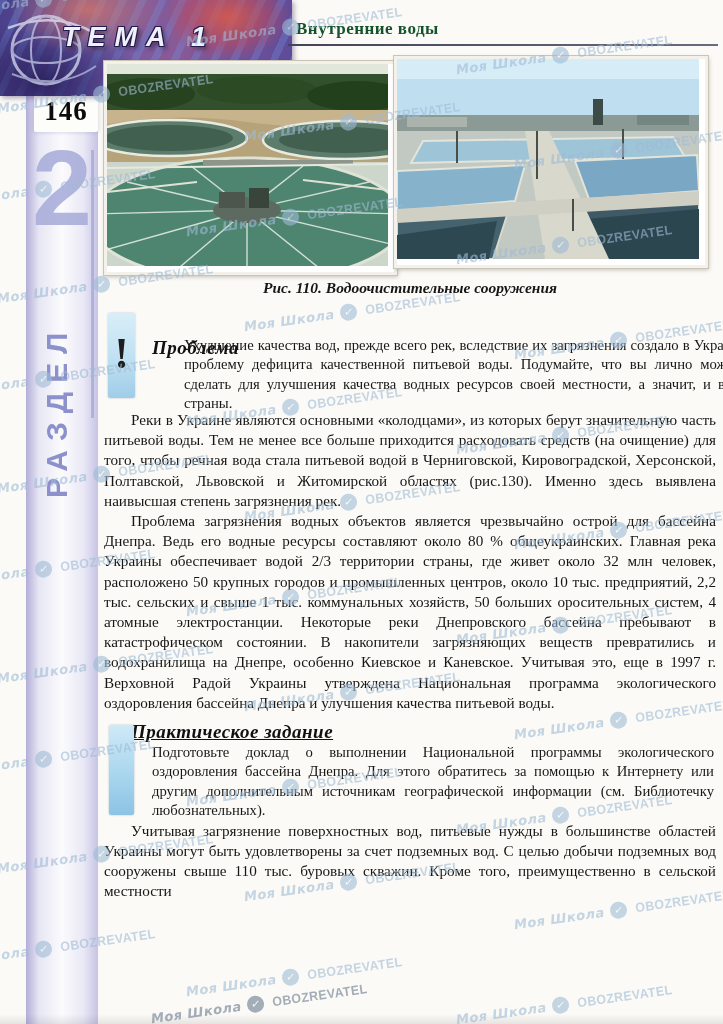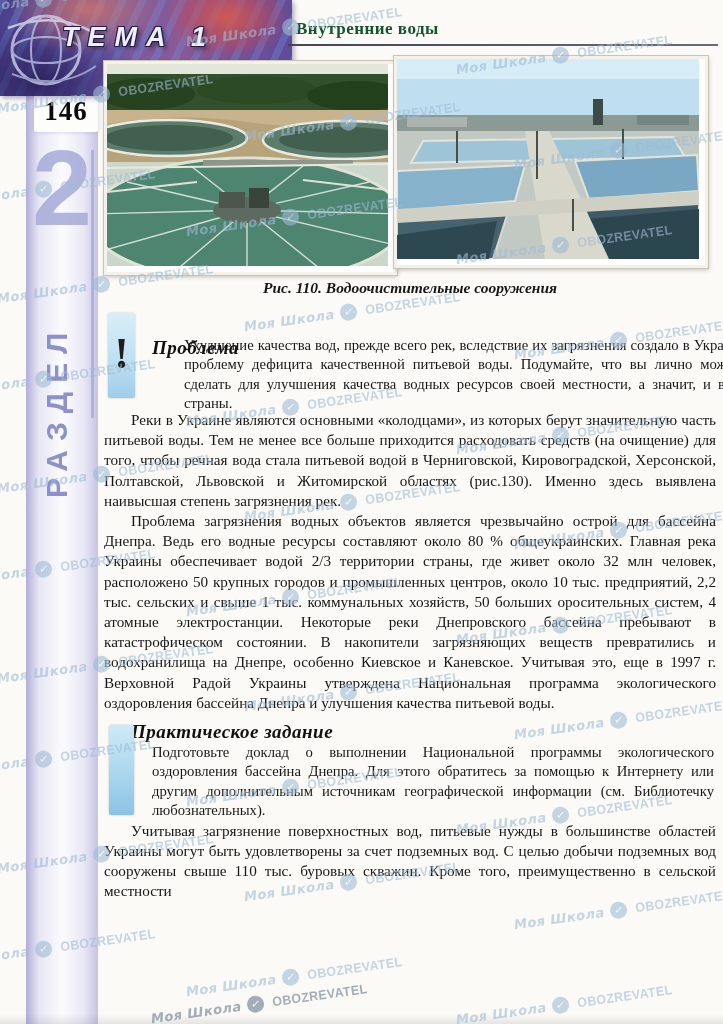--- a/index.html
+++ b/index.html
@@ -99,21 +99,21 @@
   }
   .main-col p{margin:0;text-indent:27px;}
   .practical{position:relative;margin-top:8px;min-height:96px;}
   .practical-bar{
     position:absolute;left:5px;top:4px;width:25px;height:90px;
     background:linear-gradient(180deg,#cfe9f7 0%,#a9d6ee 55%,#8cc3e4 100%);
     border-radius:2px;box-shadow:0 0 2px rgba(110,150,180,.6);
   }
   .practical-heading{
     margin:0 0 4px 48px;
-    font:italic bold 19px "Liberation Serif",serif;color:#101010;letter-spacing:.5px;text-align:left;
+    font:italic bold 19px "Liberation Serif",serif;color:#101010;letter-spacing:.5px;text-align:left;text-decoration:underline;
   }
   .practical-body{
     margin-left:48px;width:562px;
     font:14.7px/19.4px "Liberation Serif",serif;text-align:justify;color:#181818;
   }
   .closing{margin-top:9px;}
   
   #watermarks{position:absolute;inset:0;pointer-events:none;z-index:50;}
   .wm{
     position:absolute;display:flex;align-items:center;gap:6px;

